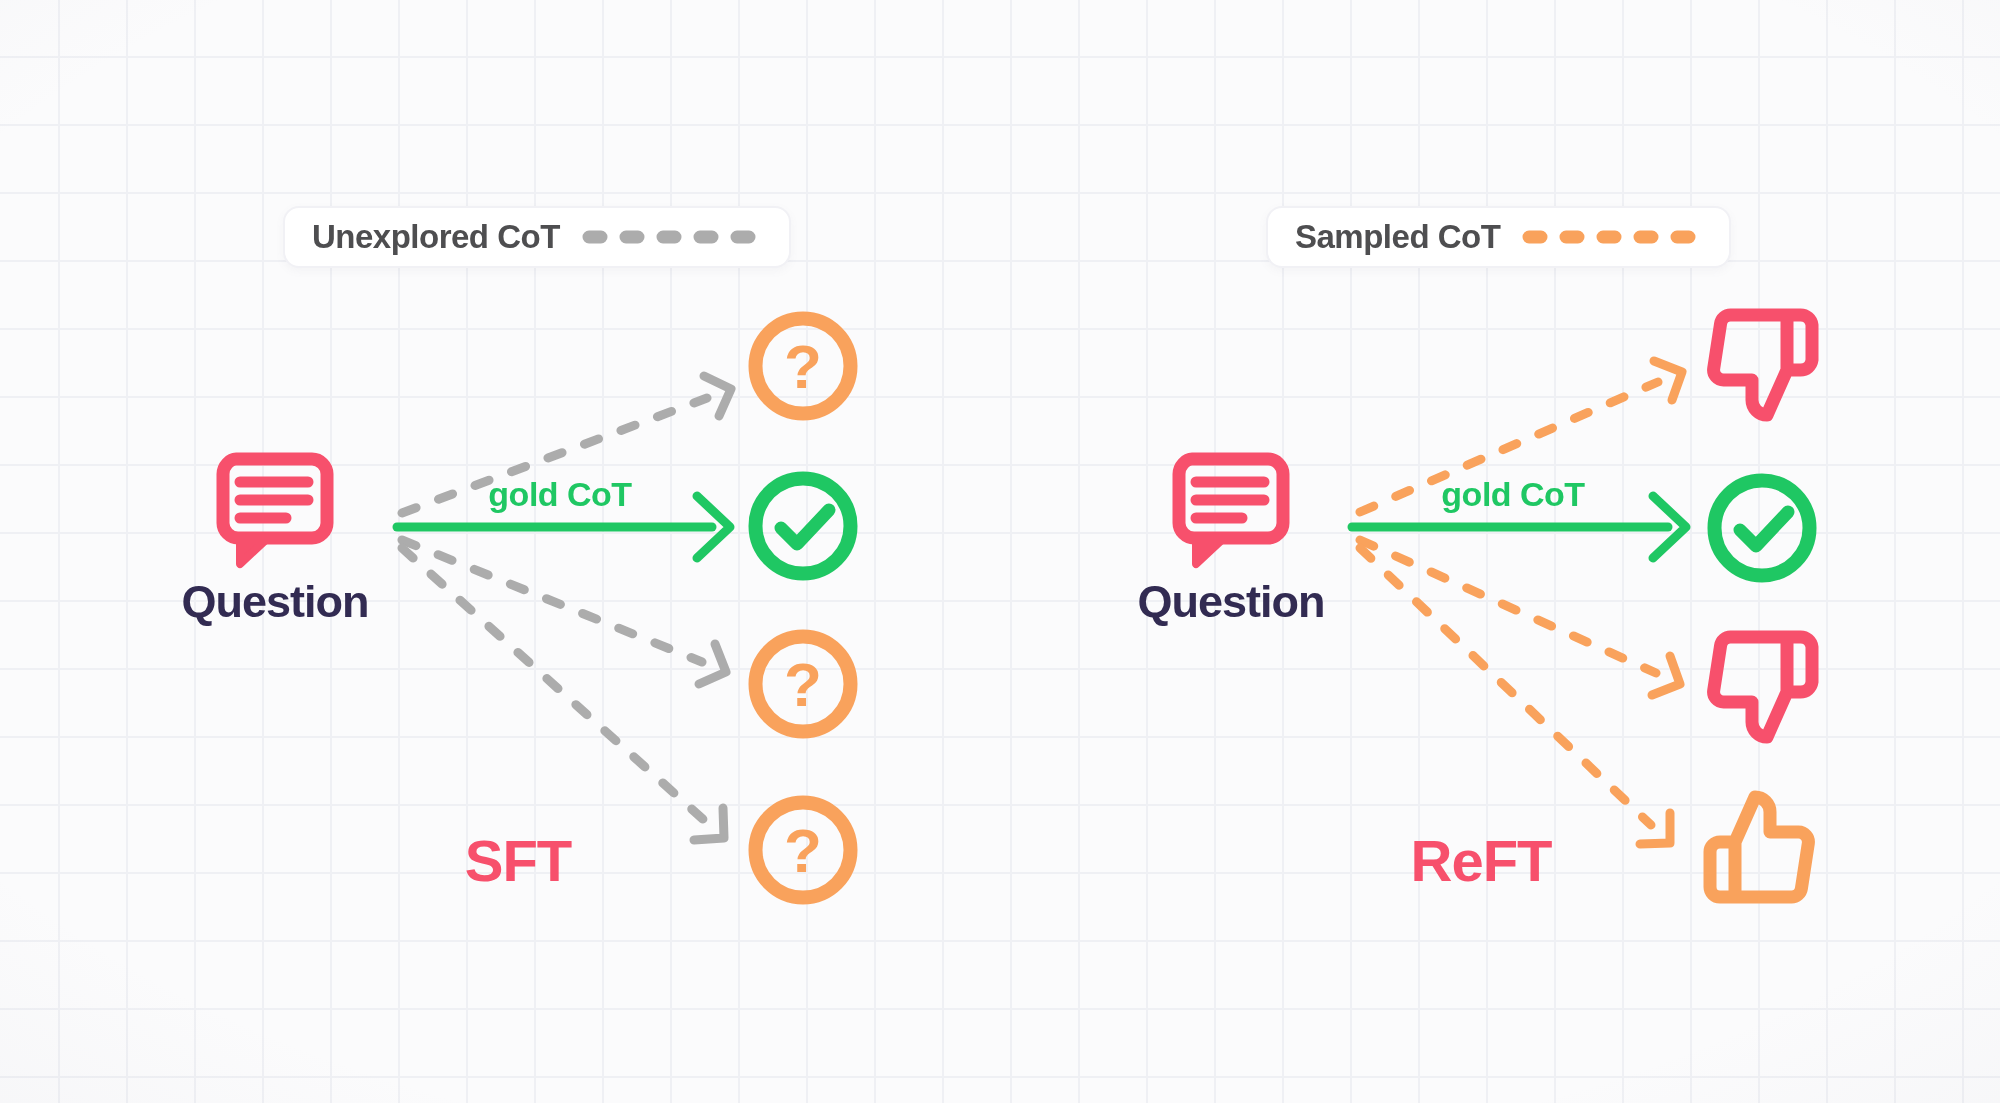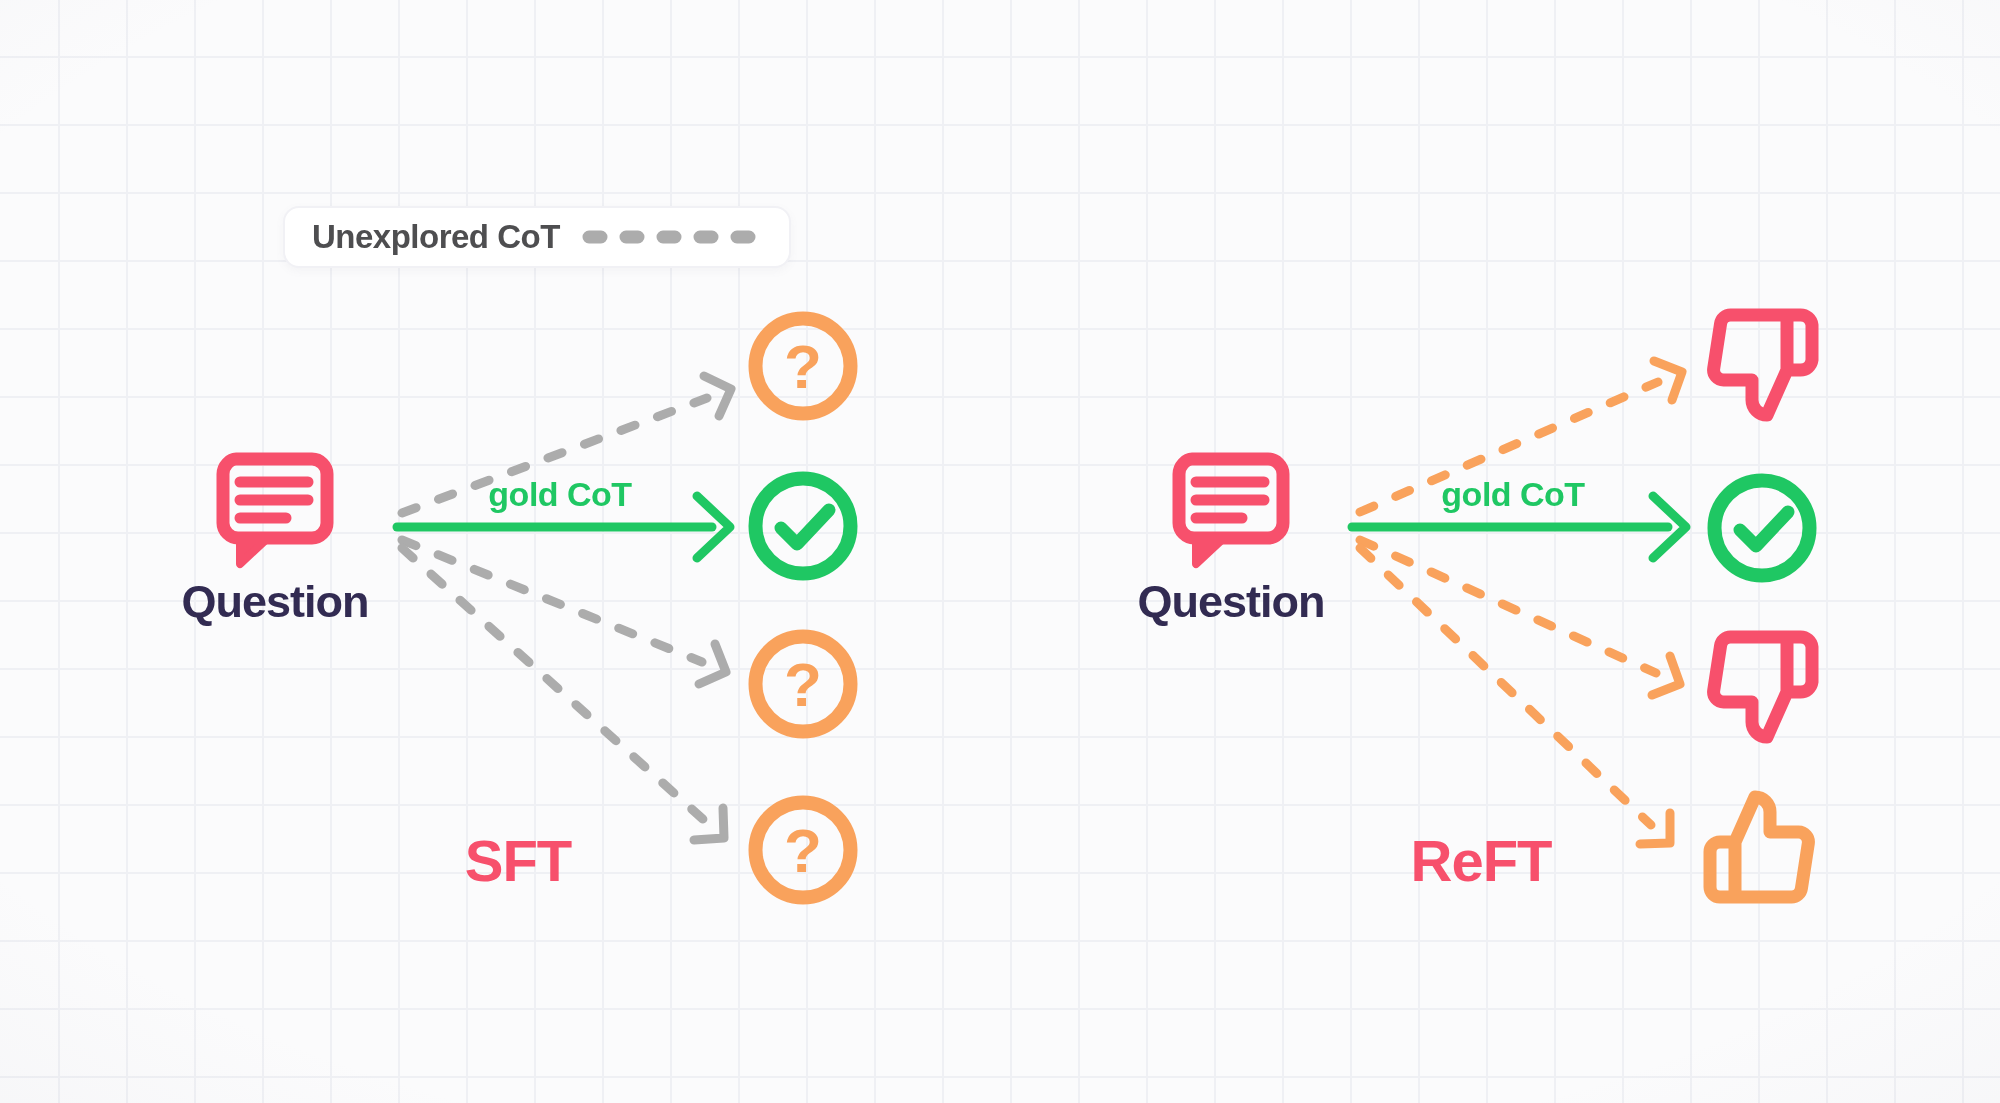--- a/index.html
+++ b/index.html
@@ -65,20 +65,26 @@
 
 <div class="stage">
 
   <div class="legend legend-left">
     <span class="legend-label">Unexplored CoT</span>
     <svg width="182" height="16">
       <line x1="9" y1="8" x2="173" y2="8" style="stroke:var(--gray)" stroke-width="13" stroke-linecap="round" stroke-dasharray="12 25"></line>
     </svg>
   </div>
 
+  <div class="legend legend-right">
+    <span class="legend-label">Sampled CoT</span>
+    <svg width="182" height="16">
+      <line x1="9" y1="8" x2="173" y2="8" style="stroke:var(--orange)" stroke-width="13" stroke-linecap="round" stroke-dasharray="12 25"></line>
+    </svg>
+  </div>
 
   <svg class="diagram" width="2000" height="1103" viewBox="0 0 2000 1103">
     <defs>
       <g id="bubble-icon">
         <path class="bubble-tail" d="M24 84 H54 L24 112 Z"></path>
         <path class="bubble-stroke" d="M20 7 H96 C104 7 111 14 111 22 V71 C111 79 104 86 96 86 H22 C14 86 7 79 7 71 V22 C7 14 14 7 20 7 Z"></path>
         <line class="bubble-line" x1="24" y1="30" x2="92" y2="30"></line>
         <line class="bubble-line" x1="24" y1="48" x2="92" y2="48"></line>
         <line class="bubble-line" x1="24" y1="66" x2="70" y2="66"></line>
       </g>

